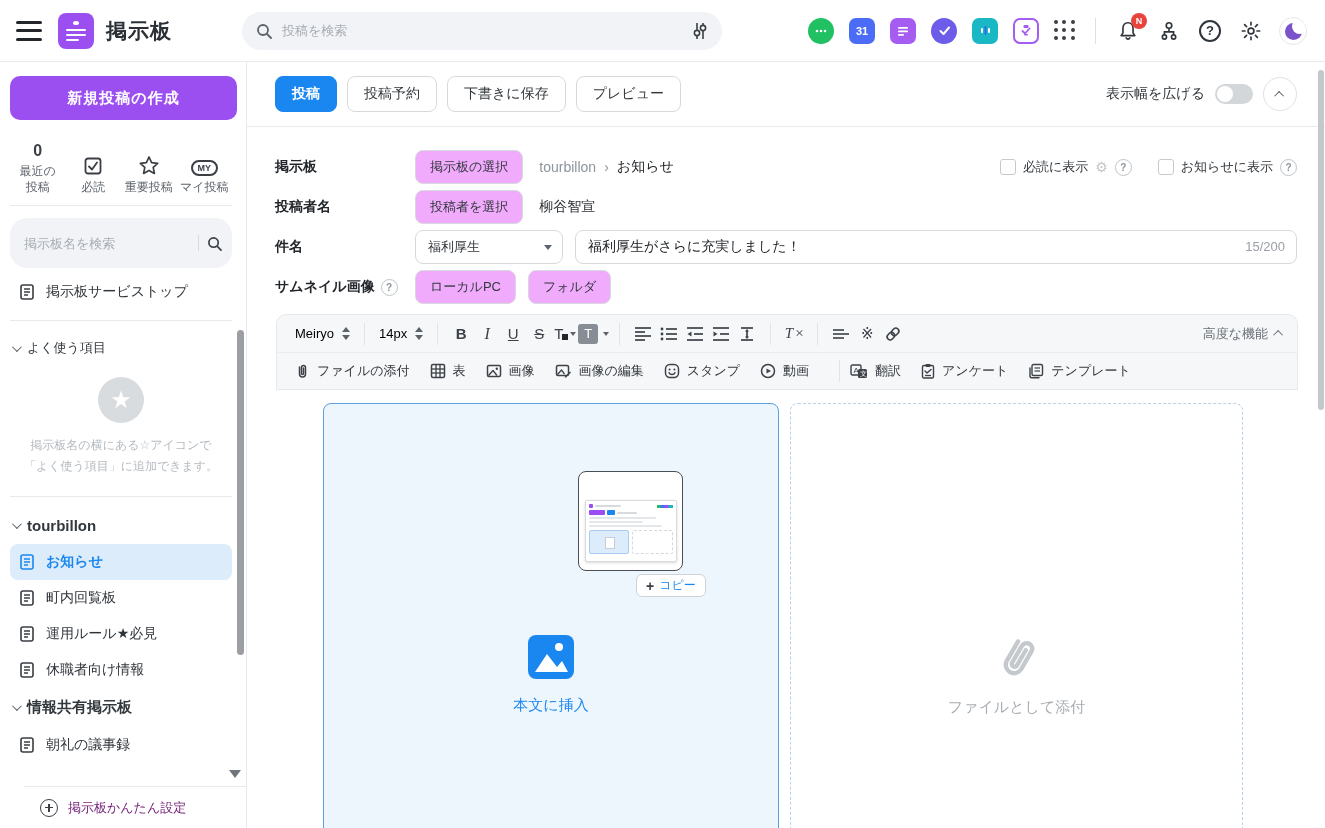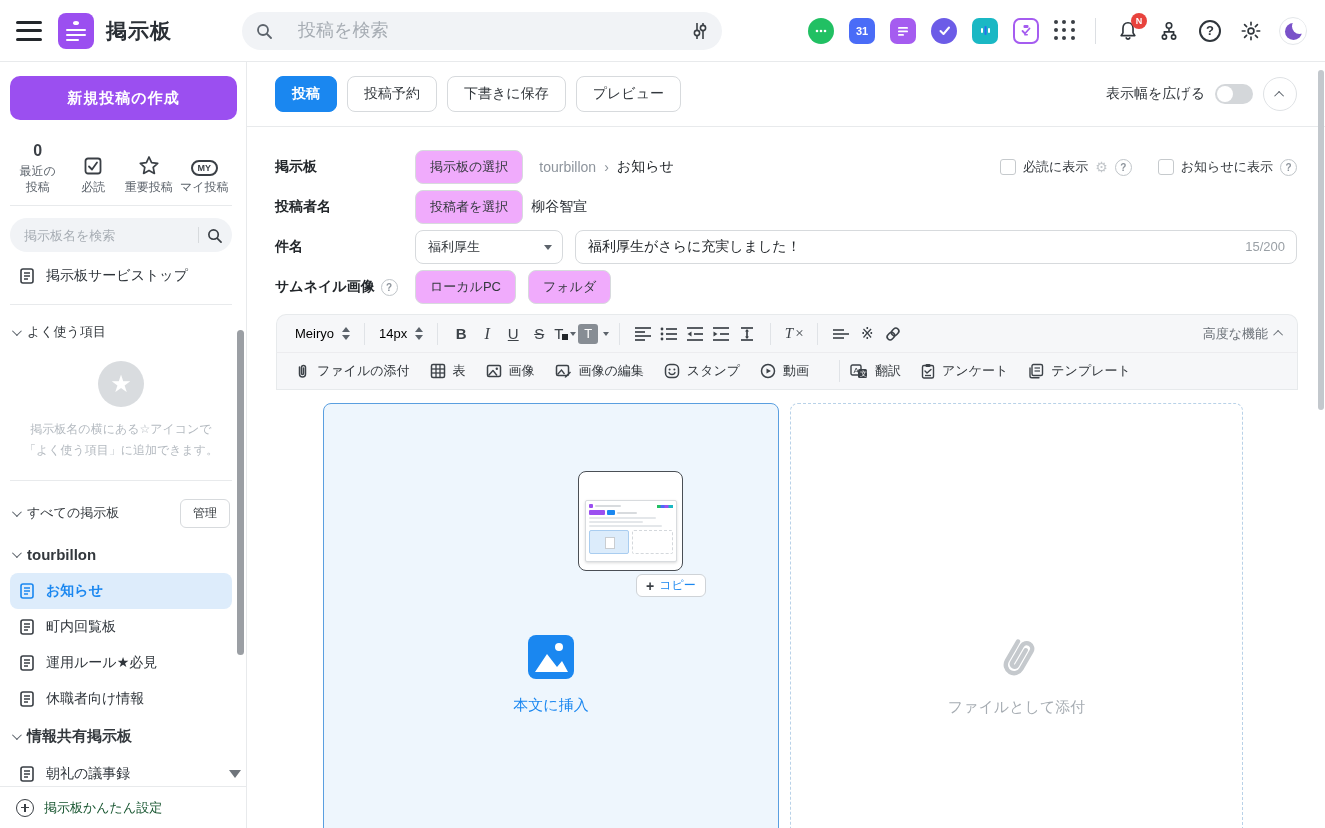--- a/index.html
+++ b/index.html
@@ -15,21 +15,21 @@
   .logo { width:36px; height:36px; border-radius:8px; background:#9b4ff0; position:relative; margin-right:12px; }
   .logo i { position:absolute; left:8px; height:2.5px; background:#fff; border-radius:2px; }
   .logo i:nth-child(1){ top:8px; width:6px; left:15px; height:4px; border-radius:50%; }
   .logo i:nth-child(2){ top:16px; width:20px; }
   .logo i:nth-child(3){ top:21px; width:20px; }
   .logo i:nth-child(4){ top:26px; width:13px; }
   .app-title { font-size:21px; font-weight:bold; letter-spacing:1px; }
 
   .search { margin-left:70px; width:480px; height:38px; background:#f1f3f6; border-radius:19px;
     display:flex; align-items:center; padding:0 14px; gap:10px; }
-  .search input { border:0; outline:0; background:transparent; flex:1; font-size:18px; color:#2b3036; font-family:inherit;margin-left:16px; }
+  .search input { border:0; outline:0; background:transparent; flex:1; font-size:13px; color:#2b3036; font-family:inherit; }
   .search input::placeholder { color:#a6acb3; }
 
   .h-icons { margin-left:auto; display:flex; align-items:center; gap:15px; }
   .appic { width:26px; height:26px; border-radius:7px; display:flex; align-items:center; justify-content:center;
     color:#fff; font-size:11px; font-weight:bold; cursor:pointer; position:relative; }
   .appic.round { border-radius:50%; }
   .dotgrid { width:22px; height:22px; display:grid; grid-template-columns:repeat(3,1fr); gap:3px; cursor:pointer; }
   .dotgrid b { width:4px; height:4px; border-radius:50%; background:#3a3f45; }
   .hdiv { width:1px; height:26px; background:#dcdfe3; margin:0 4px; }
   .util { position:relative; width:26px; height:26px; display:flex; align-items:center; justify-content:center; cursor:pointer; color:#2f353b; }
@@ -49,36 +49,36 @@
   .sb-scroll { flex:1; overflow:hidden; padding:14px 14px 0 10px; }
   .newpost { display:block; width:227px; height:44px; background:#9b4ff0; color:#fff; border:0; border-radius:10px;
     font-size:15px; font-weight:bold; cursor:pointer; font-family:inherit; letter-spacing:1px; }
   .quick { display:flex; margin:14px 0 6px; }
   .quick .q { flex:1; display:flex; flex-direction:column; align-items:center; justify-content:flex-end; gap:4px; cursor:pointer; }
   .q .qicon { height:26px; display:flex; align-items:flex-end; justify-content:center; color:#3a3f45; }
   .q .qlabel { font-size:12px; color:#5c636b; text-align:center; line-height:1.3; }
   .qcount { color:#1a87f0; font-weight:bold; font-size:16px; }
   .my-oval { border:2px solid #3a3f45; border-radius:11px; padding:1px 5px; font-size:9px; font-weight:bold; color:#3a3f45; }
   .sb-divider { height:1px; background:#e8eaec; margin:10px 0; }
-  .sb-search { height:34px; background:#f1f3f6; border-radius:17px; display:flex; align-items:center; padding:0 10px 0 14px; gap:8px; margin:12px 0 6px; }
+  .sb-search { height:50px; background:#f1f3f6; border-radius:17px; display:flex; align-items:center; padding:0 10px 0 14px; gap:8px; margin:12px 0 6px; }
   .sb-search input { border:0; outline:0; background:transparent; flex:1; font-size:13px; font-family:inherit; color:#2b3036; min-width:0; }
   .sb-search input::placeholder { color:#a6acb3; }
   .sb-search .sep { width:1px; height:16px; background:#d7dadd; }
   .sb-item { display:flex; align-items:center; gap:10px; padding:9px 8px; border-radius:8px; font-size:14px; color:#2f353b; cursor:pointer; }
   .sb-item.active { background:#ddecfb; color:#1a87f0; font-weight:bold; }
   .sb-item .icn { display:flex; }
   .sec-head { display:flex; align-items:center; gap:8px; font-size:13px; color:#33383d; padding:8px 2px; cursor:pointer; }
   .sec-head.bold { font-size:15px; font-weight:bold; padding:10px 2px; }
   .chev { width:7px; height:7px; border-right:1.8px solid #5c636b; border-bottom:1.8px solid #5c636b; transform:rotate(45deg) translateY(-2px); flex:0 0 auto; }
   .fav-empty { text-align:center; padding:6px 0 10px; }
   .fav-star { width:46px; height:46px; border-radius:50%; background:#d9dcdf; color:#fff; font-size:24px;
     display:flex; align-items:center; justify-content:center; margin:6px auto 12px; }
   .fav-hint { font-size:12px; color:#b4bac0; line-height:1.7; }
   .manage-btn { margin-left:auto; border:1px solid #d7dadd; background:#fff; border-radius:6px; padding:5px 12px; font-size:12px; color:#33383d; cursor:pointer; font-family:inherit; }
-  .sb-bottom { flex:0 0 42px; border-top:1px solid #e8eaec; display:flex; align-items:center; gap:10px; padding:0 16px; font-size:13px; color:#14532d; cursor:pointer; }
+  .sb-bottom { flex:0 0 42px; border-top:1px solid #e8eaec; display:flex; align-items:center; gap:10px; padding:0 16px; font-size:13px; color:#701a75; cursor:pointer;margin-left:24px; }
   .plus-circ { width:18px; height:18px; border:1.6px solid #3a3f45; border-radius:50%; position:relative; }
   .plus-circ::before,.plus-circ::after { content:""; position:absolute; background:#3a3f45; }
   .plus-circ::before { left:4px; right:4px; top:50%; height:1.6px; margin-top:-0.8px; }
   .plus-circ::after { top:4px; bottom:4px; left:50%; width:1.6px; margin-left:-0.8px; }
   .sb-scrollbar { position:absolute; right:2px; top:268px; width:7px; height:325px; border-radius:4px; background:#9b9fa4; }
   .sb-downarrow { position:absolute; right:5px; bottom:50px; width:0; height:0;
     border-left:6px solid transparent; border-right:6px solid transparent; border-top:8px solid #6f757b; }
 
   
   .main { flex:1; display:flex; flex-direction:column; min-width:0; position:relative; }
@@ -345,25 +345,20 @@
         <div class="fav-empty">
           <div class="fav-star">★</div>
           <div class="fav-hint">
             <span>掲示板名の横にある☆アイコンで</span><br>
             <span>「よく使う項目」に追加できます。</span>
           </div>
         </div>
 
         <div class="sb-divider"></div>
 
-        <div class="sec-head">
-          <span class="chev"></span>
-          <span>すべての掲示板</span>
-          <button class="manage-btn">管理</button>
-        </div>
 
         <div class="sec-head bold">
           <span class="chev"></span>
           <span>tourbillon</span>
         </div>
 
         <div class="sb-item active">
           <span class="icn">
             <svg width="18" height="18" viewBox="0 0 18 18">
                 <rect x="3" y="2" width="12" height="14" rx="2" fill="none" stroke="#1a87f0" stroke-width="1.6"></rect>
@@ -471,21 +466,21 @@
               <span class="chk"></span>
               <span>お知らせに表示</span>
               <span class="helpq">?</span>
             </span>
           </div>
         </div>
 
         <div class="frow">
           <div class="flabel">投稿者名</div>
           <button class="pillbtn">投稿者を選択</button>
-          <span style="margin-left:8px;font-size:14px">柳谷智宣</span>
+          <span style="margin-left:16px;font-size:14px">柳谷智宣</span>
         </div>
 
         <div class="frow">
           <div class="flabel">件名</div>
           <div class="selbox">
             <span>福利厚生</span>
             <span class="caret"></span>
           </div>
           <div class="subj-wrap">
             <input value="福利厚生がさらに充実しました！" style="">

